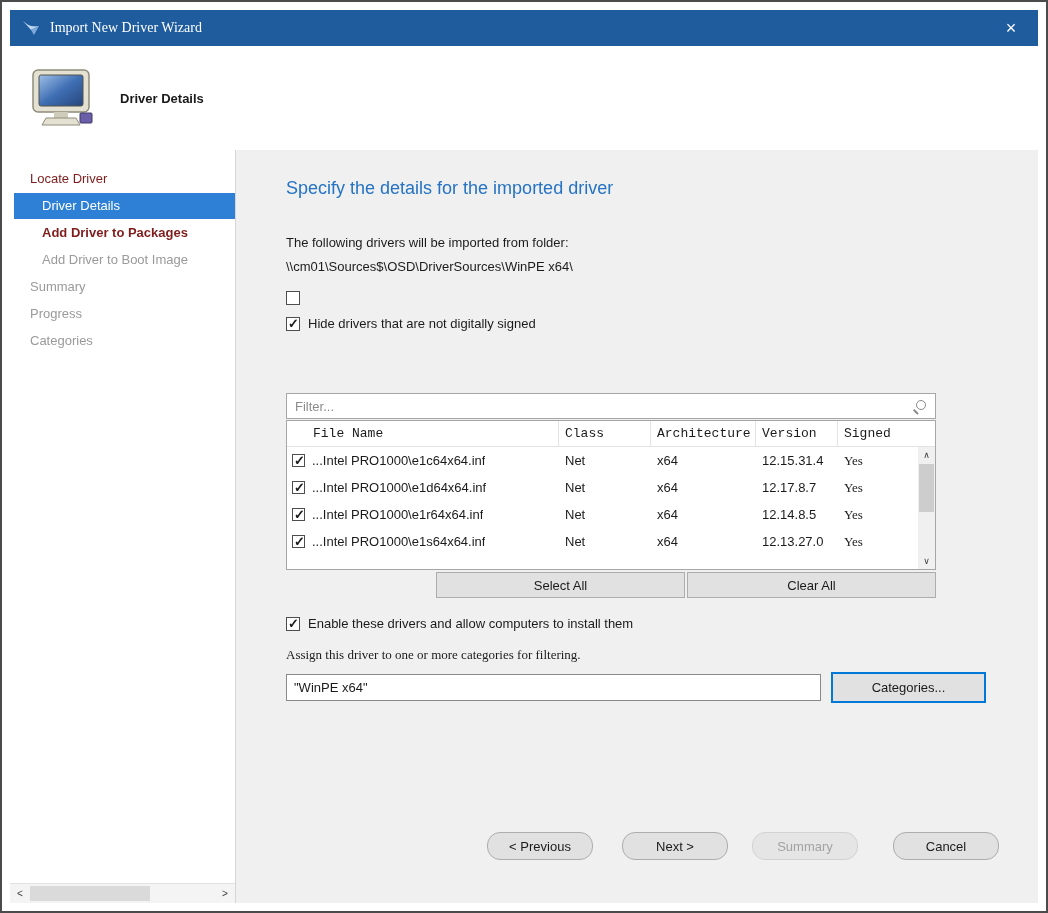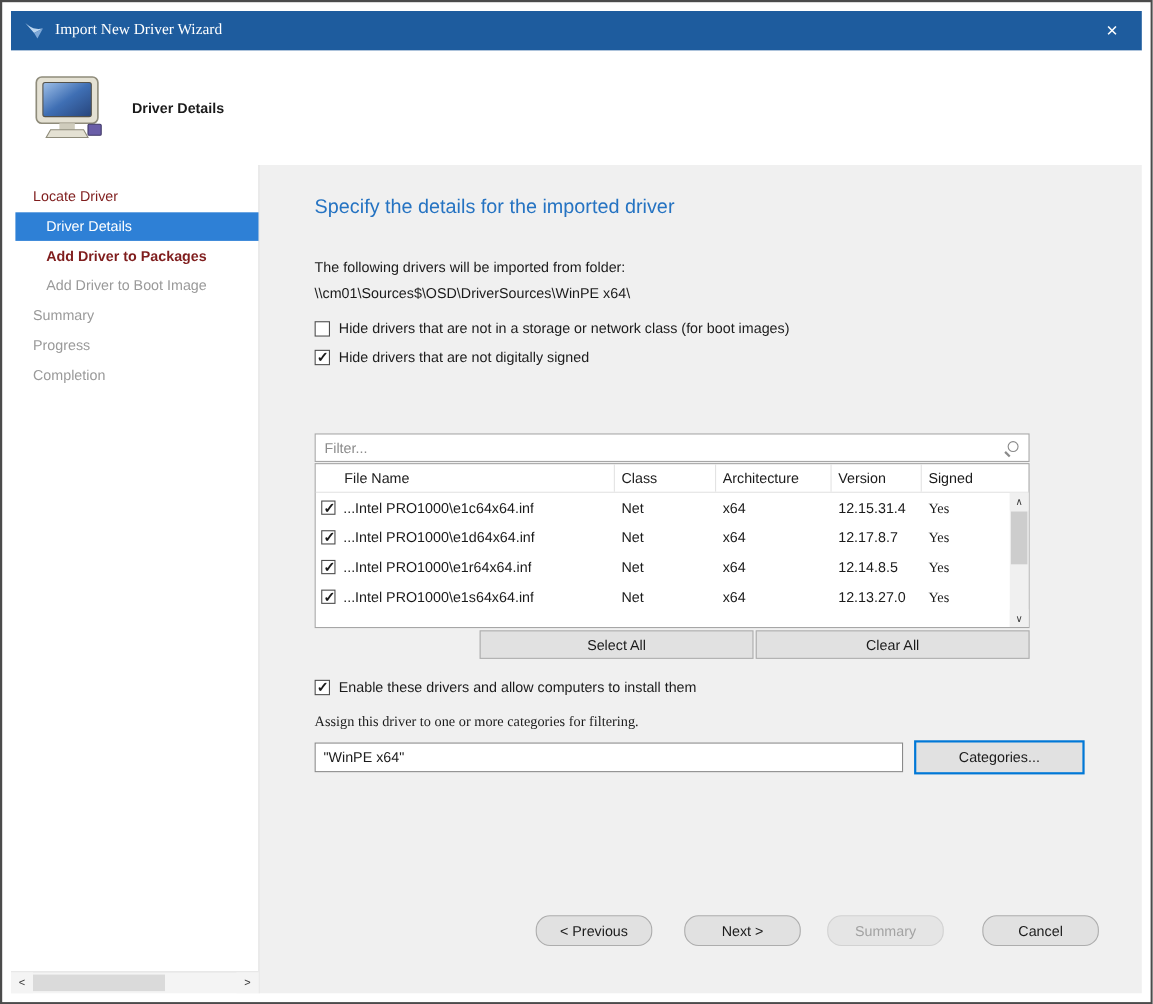--- a/index.html
+++ b/index.html
@@ -62,21 +62,21 @@
   .search-icon::before { content:""; position:absolute; right:1px; top:1px; width:8px; height:8px;
                          border:1.5px solid #8a8a8a; border-radius:50%; }
   .search-icon::after { content:""; position:absolute; left:0; bottom:1px; width:6px; height:1.5px;
                         background:#8a8a8a; transform:rotate(45deg); }
 
   
   .dtable { width:650px; height:150px; margin-top:1px; background:#ffffff;
             border:1px solid #a6a6a6; position:relative; font-size:13px; }
   .table-header { display:flex; height:26px; border-bottom:1px solid #e3e3e3; }
   .th { line-height:25px; border-right:1px solid #e3e3e3; padding-left:6px;
-        white-space:nowrap; overflow:hidden; cursor:default; }
+        white-space:nowrap; overflow:hidden; cursor:default;font-family:Liberation Mono, monospace; }
   .th-file { width:272px; padding-left:26px; }
   .th-class { width:92px; }
   .th-arch { width:105px; }
   .th-version { width:82px; }
   .th-signed { width:54px; border-right:none; }
   .tr { display:flex; align-items:center; height:27px; }
   .td { white-space:nowrap; overflow:hidden; }
   .td-file { width:272px; display:flex; align-items:center; padding-left:5px; }
   .td-file .checkbox { width:13px; height:13px; margin-right:7px; }
   .td-class { width:92px; padding-left:6px; }
@@ -151,40 +151,39 @@
 
   <div class="bodyrow">
 
     <div class="sidebar">
       <div class="nav-item">Locate Driver</div>
       <div class="nav-item indent active">Driver Details</div>
       <div class="nav-item indent bold">Add Driver to Packages</div>
       <div class="nav-item indent pending">Add Driver to Boot Image</div>
       <div class="nav-item pending">Summary</div>
       <div class="nav-item pending">Progress</div>
-      <div class="nav-item pending">Completion</div>
+      <div class="nav-item pending">Categories</div>
 
       <div class="hscroll">
         <button class="hs-btn">&lt;</button>
         <div class="hs-track">
           <div class="hs-thumb"></div>
         </div>
         <button class="hs-btn">&gt;</button>
       </div>
     </div>
 
     <div class="content">
       <div class="page-title">Specify the details for the imported driver</div>
 
       <div class="intro">The following drivers will be imported from folder:</div>
       <div class="path">\\cm01\Sources$\OSD\DriverSources\WinPE x64\</div>
 
       <div class="check-row">
         <span class="checkbox"></span>
-        <span>Hide drivers that are not in a storage or network class (for boot images)</span>
       </div>
       <div class="check-row">
         <span class="checkbox checked"></span>
         <span>Hide drivers that are not digitally signed</span>
       </div>
 
       <div class="filter-box">
         <input class="filter-input" placeholder="Filter..." style="">
         <span class="search-icon"></span>
       </div>

